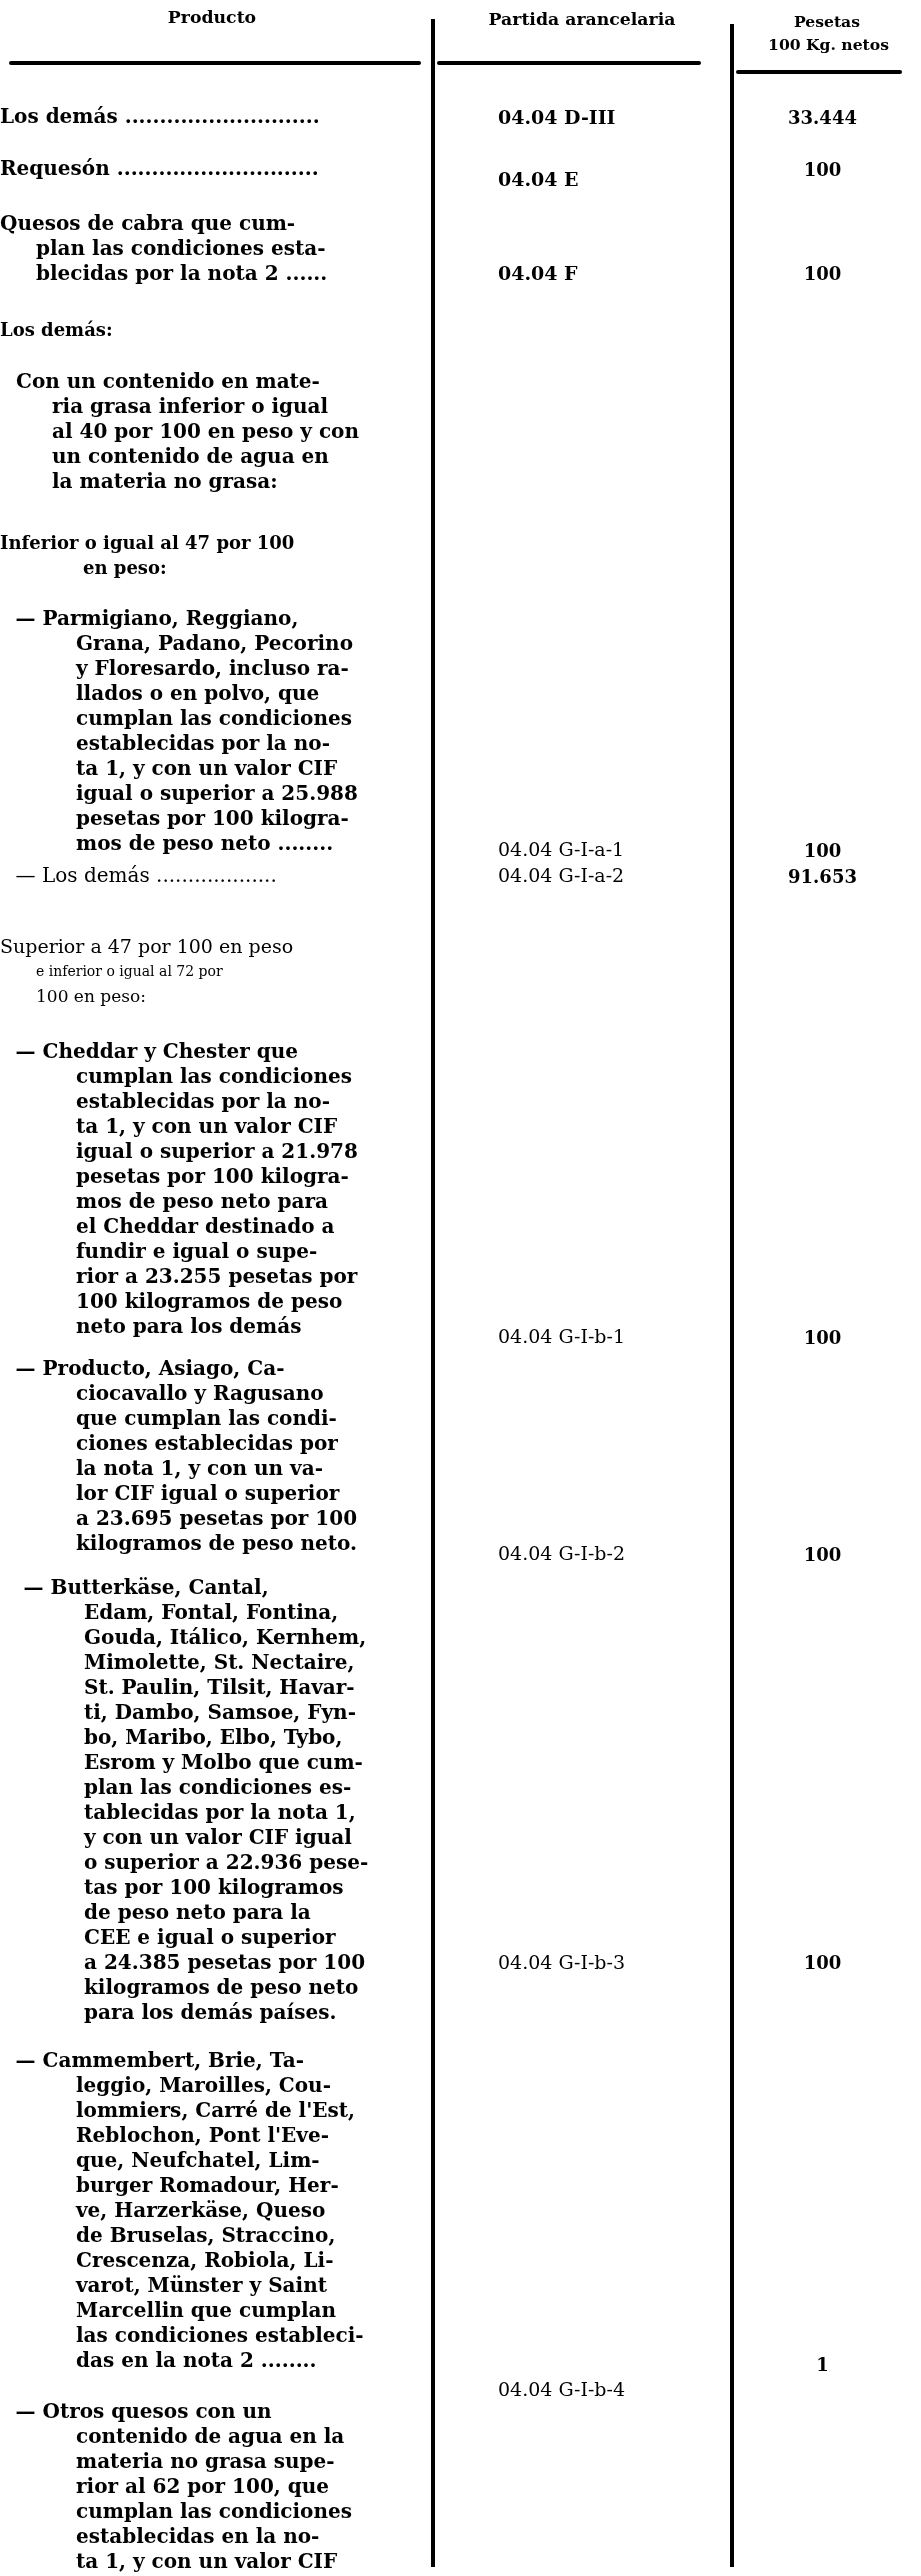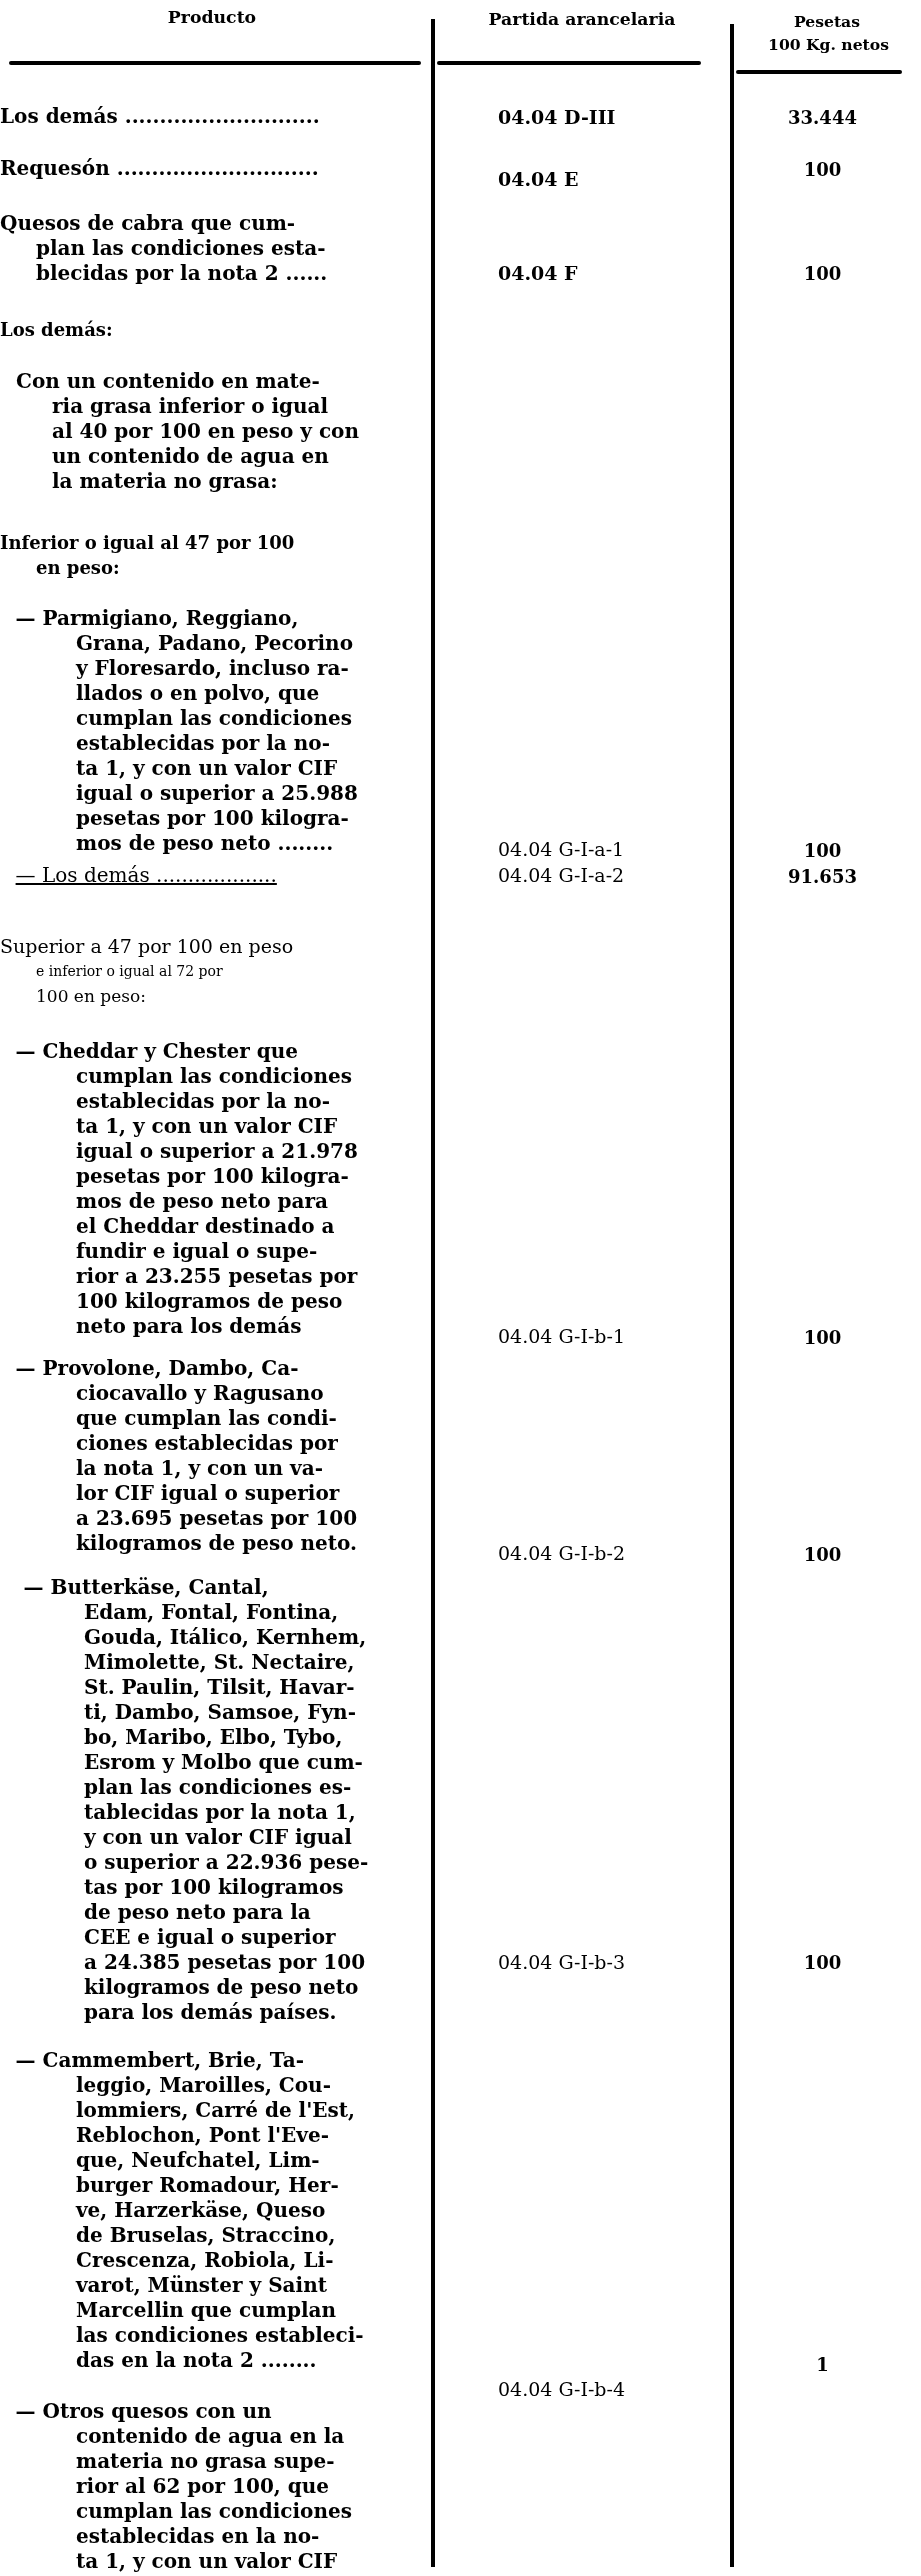--- a/index.html
+++ b/index.html
@@ -61,40 +61,40 @@
 <div class="blk" style="top:369px;margin-left:16px;">
   <span class="line">Con un contenido en mate-</span>
   <span class="line ind1">ria grasa inferior o igual</span>
   <span class="line ind1">al 40 por 100 en peso y con</span>
   <span class="line ind1">un contenido de agua en</span>
   <span class="line ind1">la materia no grasa:</span>
 </div>
 
 <div class="blk" style="top:530px;">
   <span class="line" style="font-size:18px;">Inferior o igual al 47 por 100</span>
-  <span class="line ind1" style="font-size:18px;">en peso:</span>
+  <span class="line ind1" style="font-size:18px;margin-left:47px;">en peso:</span>
 </div>
 
 <div class="blk" style="top:606px;">
   <span class="line dash">— Parmigiano, Reggiano,</span>
   <span class="line ind2">Grana, Padano, Pecorino</span>
   <span class="line ind2">y Floresardo, incluso ra-</span>
   <span class="line ind2">llados o en polvo, que</span>
   <span class="line ind2">cumplan las condiciones</span>
   <span class="line ind2">establecidas por la no-</span>
   <span class="line ind2">ta 1, y con un valor CIF</span>
   <span class="line ind2">igual o superior a 25.988</span>
   <span class="line ind2">pesetas por 100 kilogra-</span>
   <span class="line ind2">mos de peso neto ........</span>
 </div>
 <div class="code" style="top:838px; font-weight:normal;">04.04 G-I-a-1</div>
 <div class="val" style="top:840px;">100</div>
 
 <div class="blk" style="top:863px;">
-  <span class="line dash" style="font-weight:normal;text-decoration:underline;">— Los demás ...................</span>
+  <span class="line dash" style="font-weight:normal;">— Los demás ...................</span>
 </div>
 <div class="code" style="top:864px; font-weight:normal;">04.04 G-I-a-2</div>
 <div class="val" style="top:866px;">91.653</div>
 
 <div class="blk" style="top:934px;">
   <span class="line" style="font-weight:normal; font-size:19px;">Superior a 47 por 100 en peso</span>
   <span class="line ind1" style="font-weight:normal; font-size:14px;">e inferior o igual al 72 por</span>
   <span class="line ind1" style="font-weight:normal; font-size:17px;">100 en peso:</span>
 </div>
 
@@ -109,21 +109,21 @@
   <span class="line ind2">el Cheddar destinado a</span>
   <span class="line ind2">fundir e igual o supe-</span>
   <span class="line ind2">rior a 23.255 pesetas por</span>
   <span class="line ind2">100 kilogramos de peso</span>
   <span class="line ind2">neto para los demás</span>
 </div>
 <div class="code" style="top:1325px; font-weight:normal;">04.04 G-I-b-1</div>
 <div class="val" style="top:1327px;">100</div>
 
 <div class="blk" style="top:1356px;">
-  <span class="line dash">— Provolone, Dambo, Ca-</span>
+  <span class="line dash">— Producto, Asiago, Ca-</span>
   <span class="line ind2">ciocavallo y Ragusano</span>
   <span class="line ind2">que cumplan las condi-</span>
   <span class="line ind2">ciones establecidas por</span>
   <span class="line ind2">la nota 1, y con un va-</span>
   <span class="line ind2">lor CIF igual o superior</span>
   <span class="line ind2">a 23.695 pesetas por 100</span>
   <span class="line ind2">kilogramos de peso neto.</span>
 </div>
 <div class="code" style="top:1542px; font-weight:normal;">04.04 G-I-b-2</div>
 <div class="val" style="top:1544px;">100</div>

